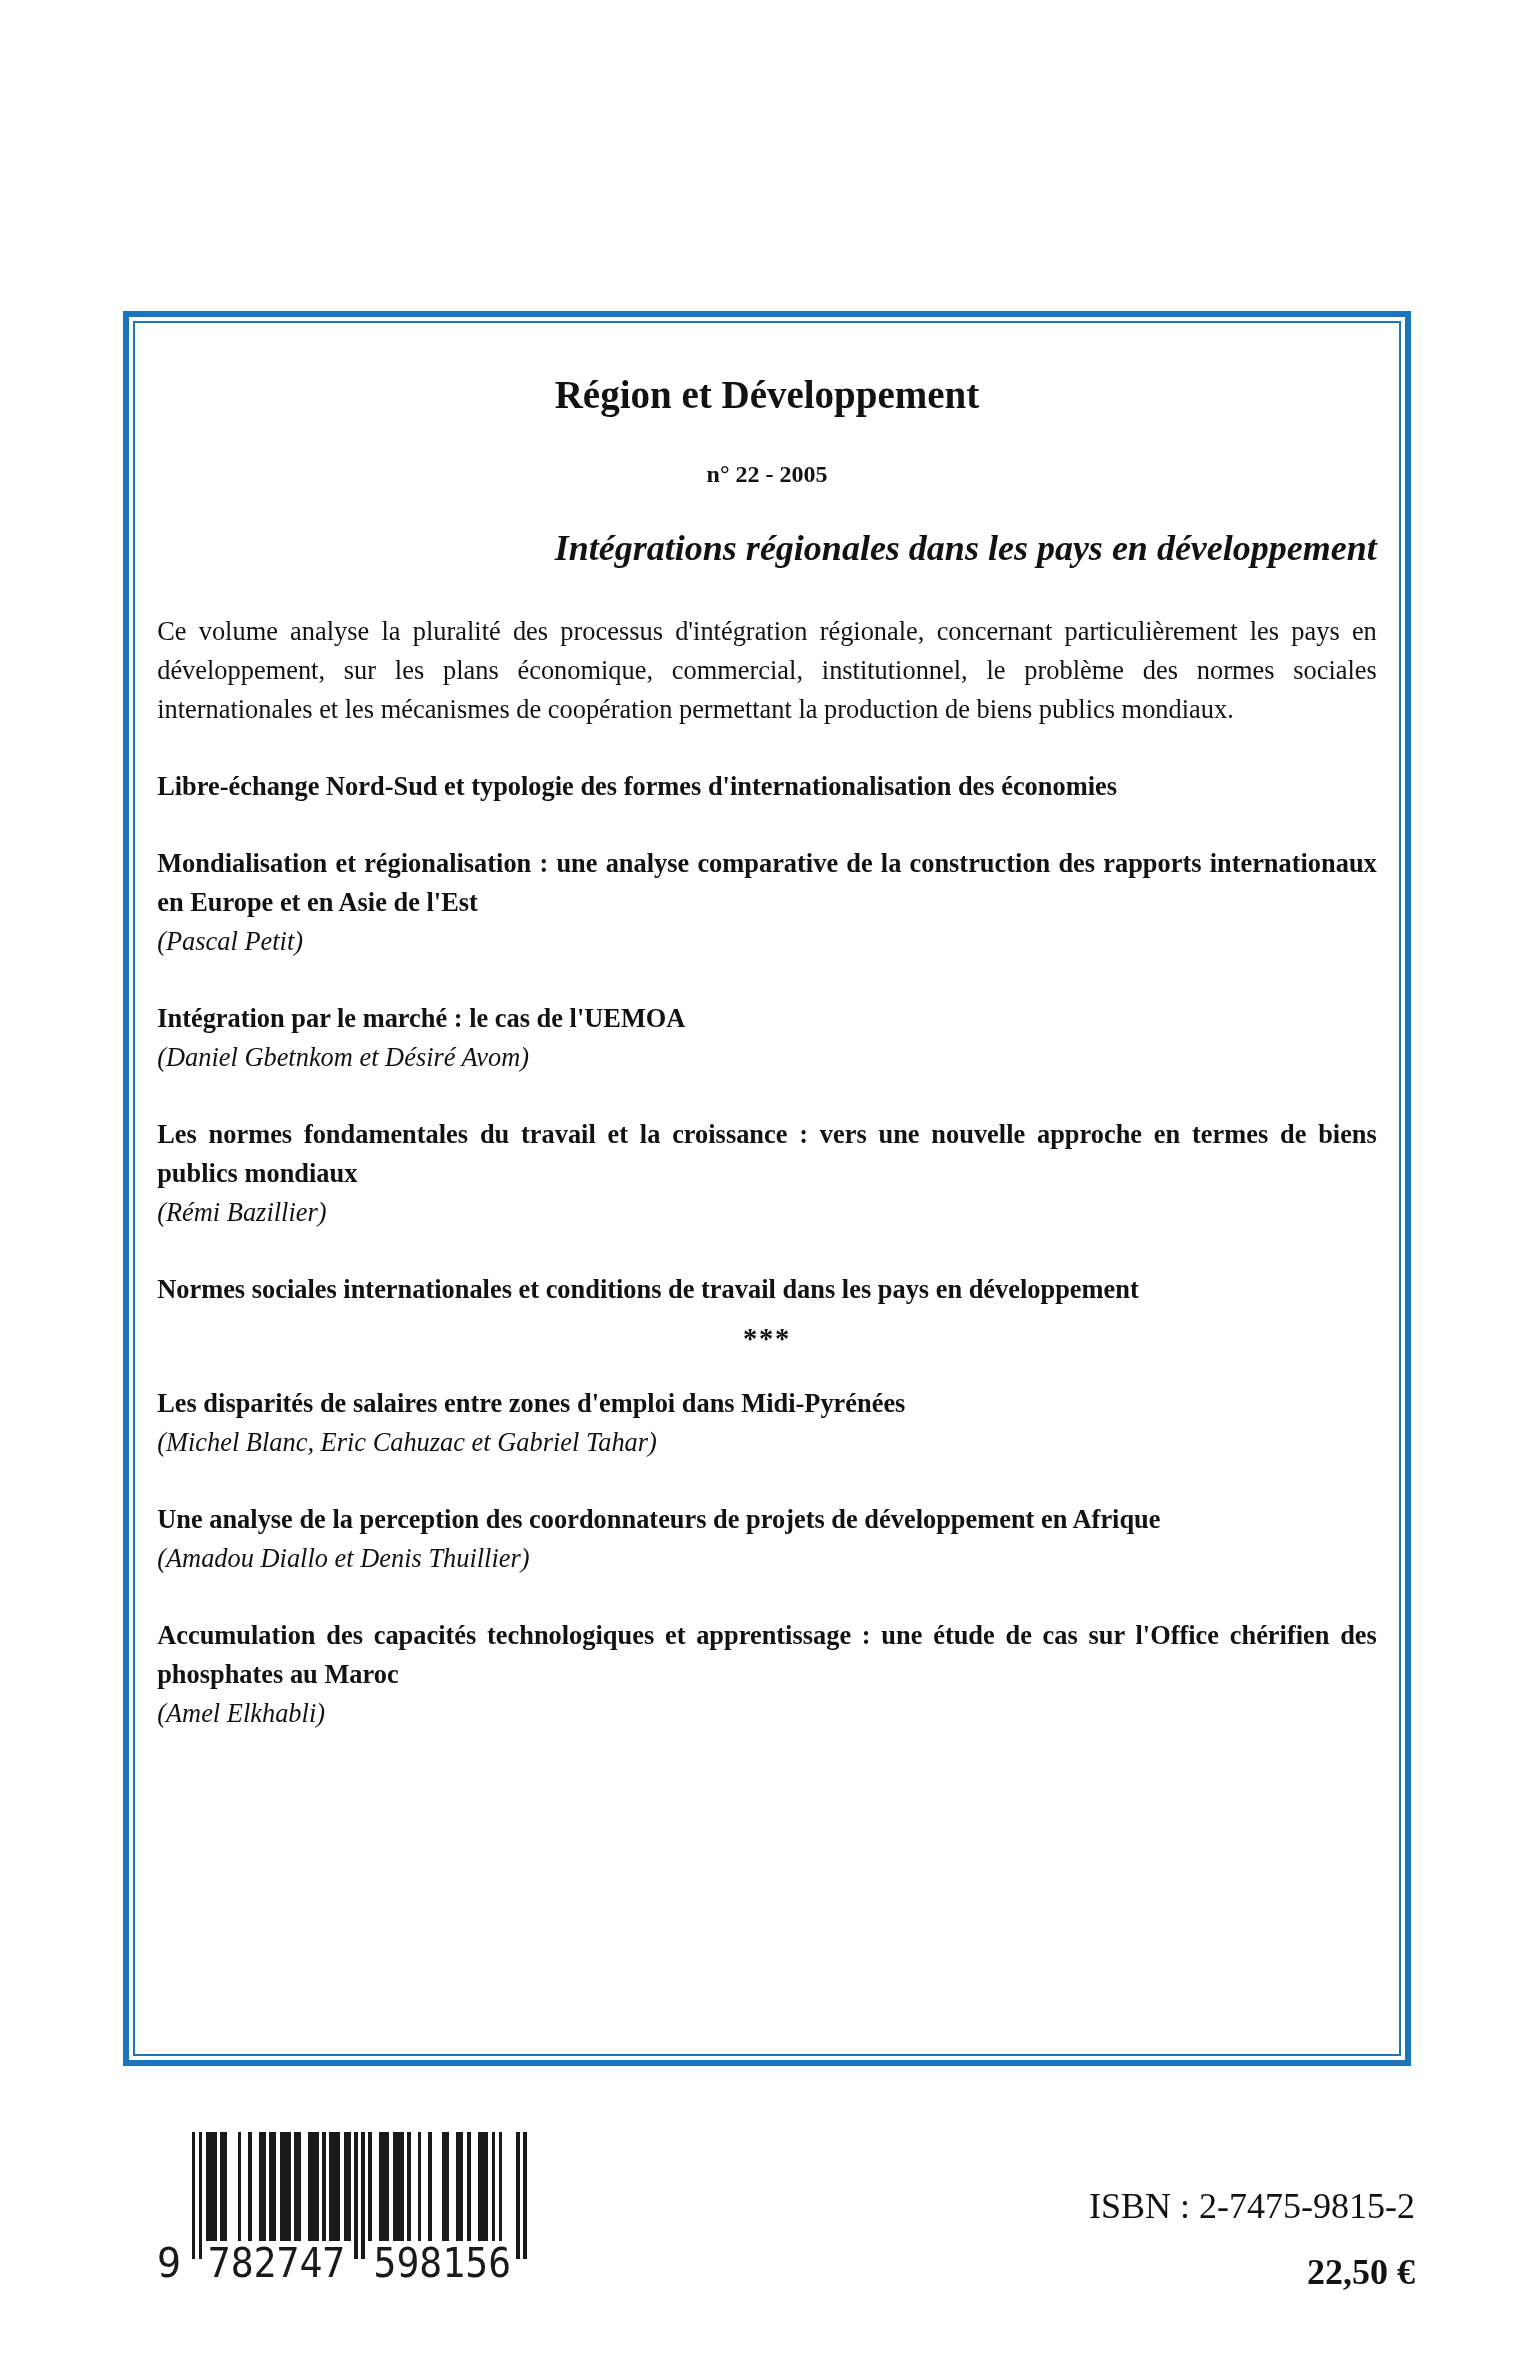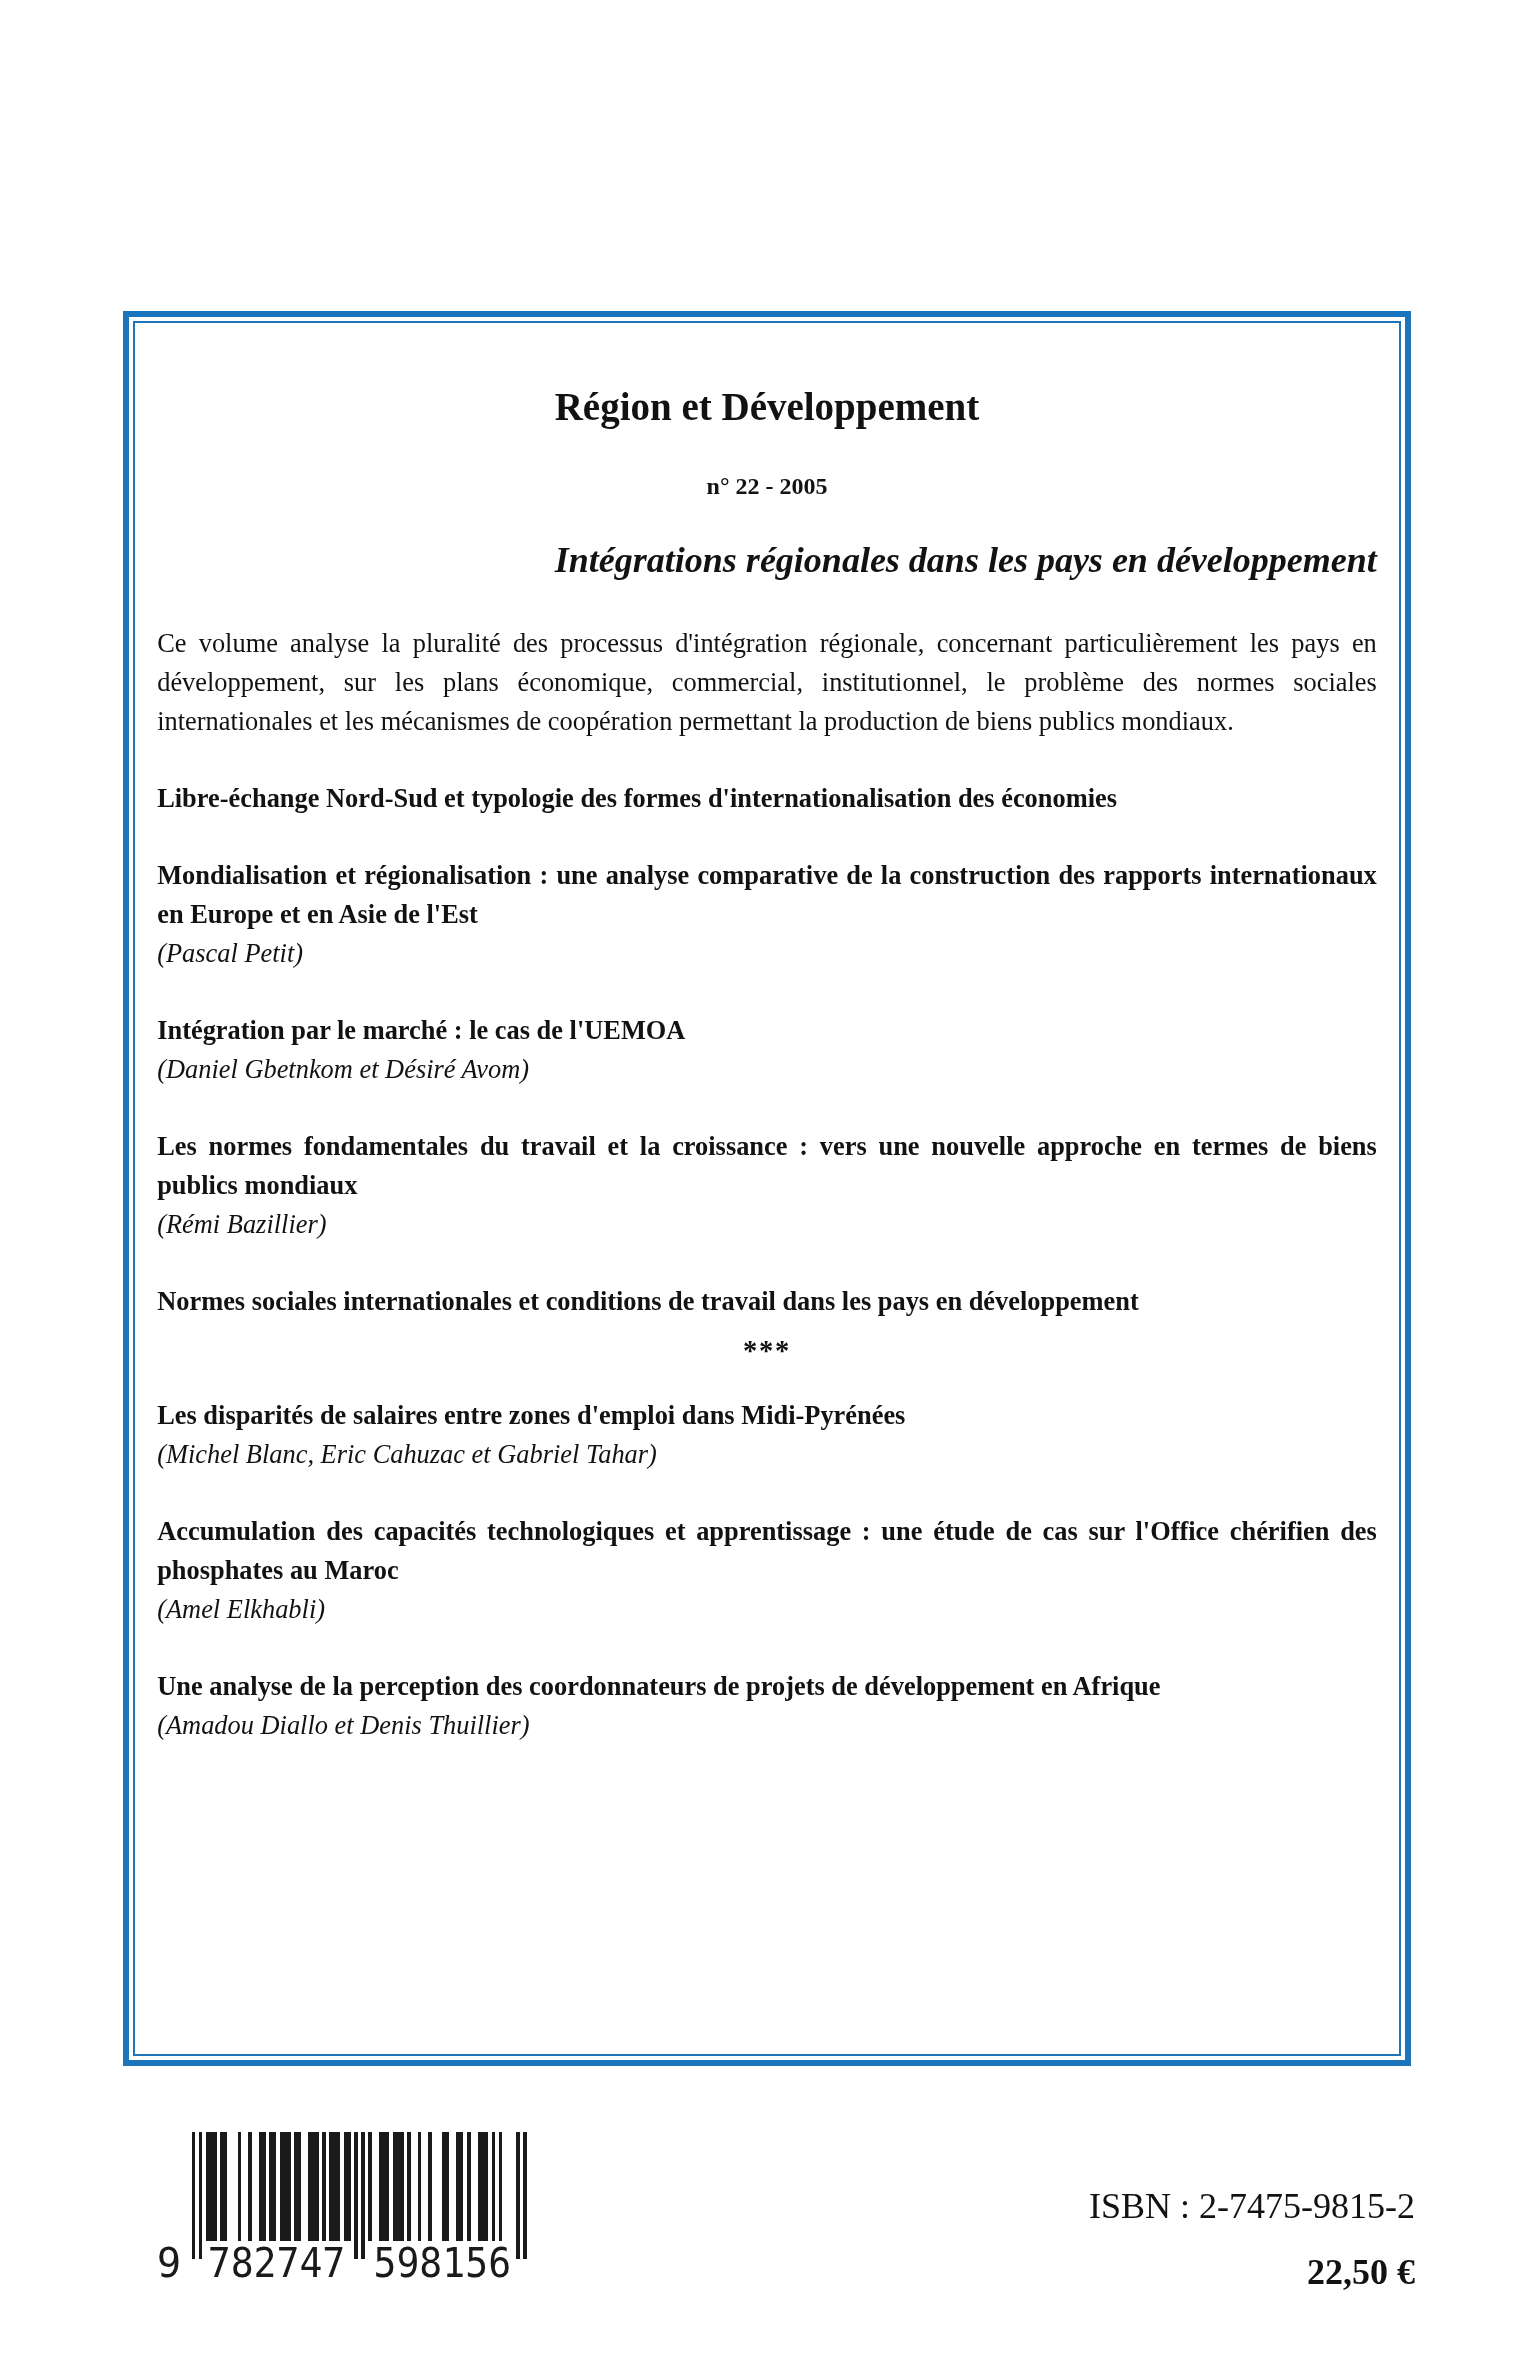--- a/index.html
+++ b/index.html
@@ -13,21 +13,21 @@
     font-family:"Liberation Serif","DejaVu Serif",serif;color:var(--ink);
   }
   .page{position:absolute;inset:0;background:#fff;}
   
   .frame{
     position:absolute;left:123px;top:311px;width:1288px;height:1755px;
     border:6.7px solid var(--blue);
   }
   .frame-inner{
     position:absolute;inset:4.2px;border:2.5px solid var(--blue);
-    padding:12px 22px;overflow:hidden;
+    padding:0 22px;overflow:hidden;
   }
   .journal-title{
     margin:49px 0 0;text-align:center;
     font-size:39px;line-height:1.2;font-weight:bold;
   }
   .issue{
     margin-top:42px;text-align:center;
     font-size:24px;font-weight:bold;
   }
   .theme{
@@ -98,27 +98,27 @@
       </div>
 
       <div class="separator">***</div>
 
       <div class="article">
         <div class="article-title">Les disparités de salaires entre zones d'emploi dans Midi-Pyrénées</div>
         <div class="article-authors">(Michel Blanc, Eric Cahuzac et Gabriel Tahar)</div>
       </div>
 
       <div class="article">
-        <div class="article-title">Accumulation des capacités technologiques et apprentissage : une étude de cas sur l'Office chérifien des phosphates au Maroc</div>
-        <div class="article-authors">(Amel Elkhabli)</div>
+        <div class="article-title">Une analyse de la perception des coordonnateurs de projets de développement en Afrique</div>
+        <div class="article-authors">(Amadou Diallo et Denis Thuillier)</div>
       </div>
 
       <div class="article">
-        <div class="article-title">Une analyse de la perception des coordonnateurs de projets de développement en Afrique</div>
-        <div class="article-authors">(Amadou Diallo et Denis Thuillier)</div>
+        <div class="article-title">Accumulation des capacités technologiques et apprentissage : une étude de cas sur l'Office chérifien des phosphates au Maroc</div>
+        <div class="article-authors">(Amel Elkhabli)</div>
       </div>
 
     </div>
   </div>
 
   <div class="barcode">
     <svg width="374" height="151" viewBox="-11 0 106 42.8" shape-rendering="crispEdges" xmlns="http://www.w3.org/2000/svg">
         <rect x="0" y="0" width="1" height="36" fill="#1a1a1a"></rect>
         <rect x="2" y="0" width="1" height="36" fill="#1a1a1a"></rect>
         <rect x="4" y="0" width="1" height="31" fill="#1a1a1a"></rect>

